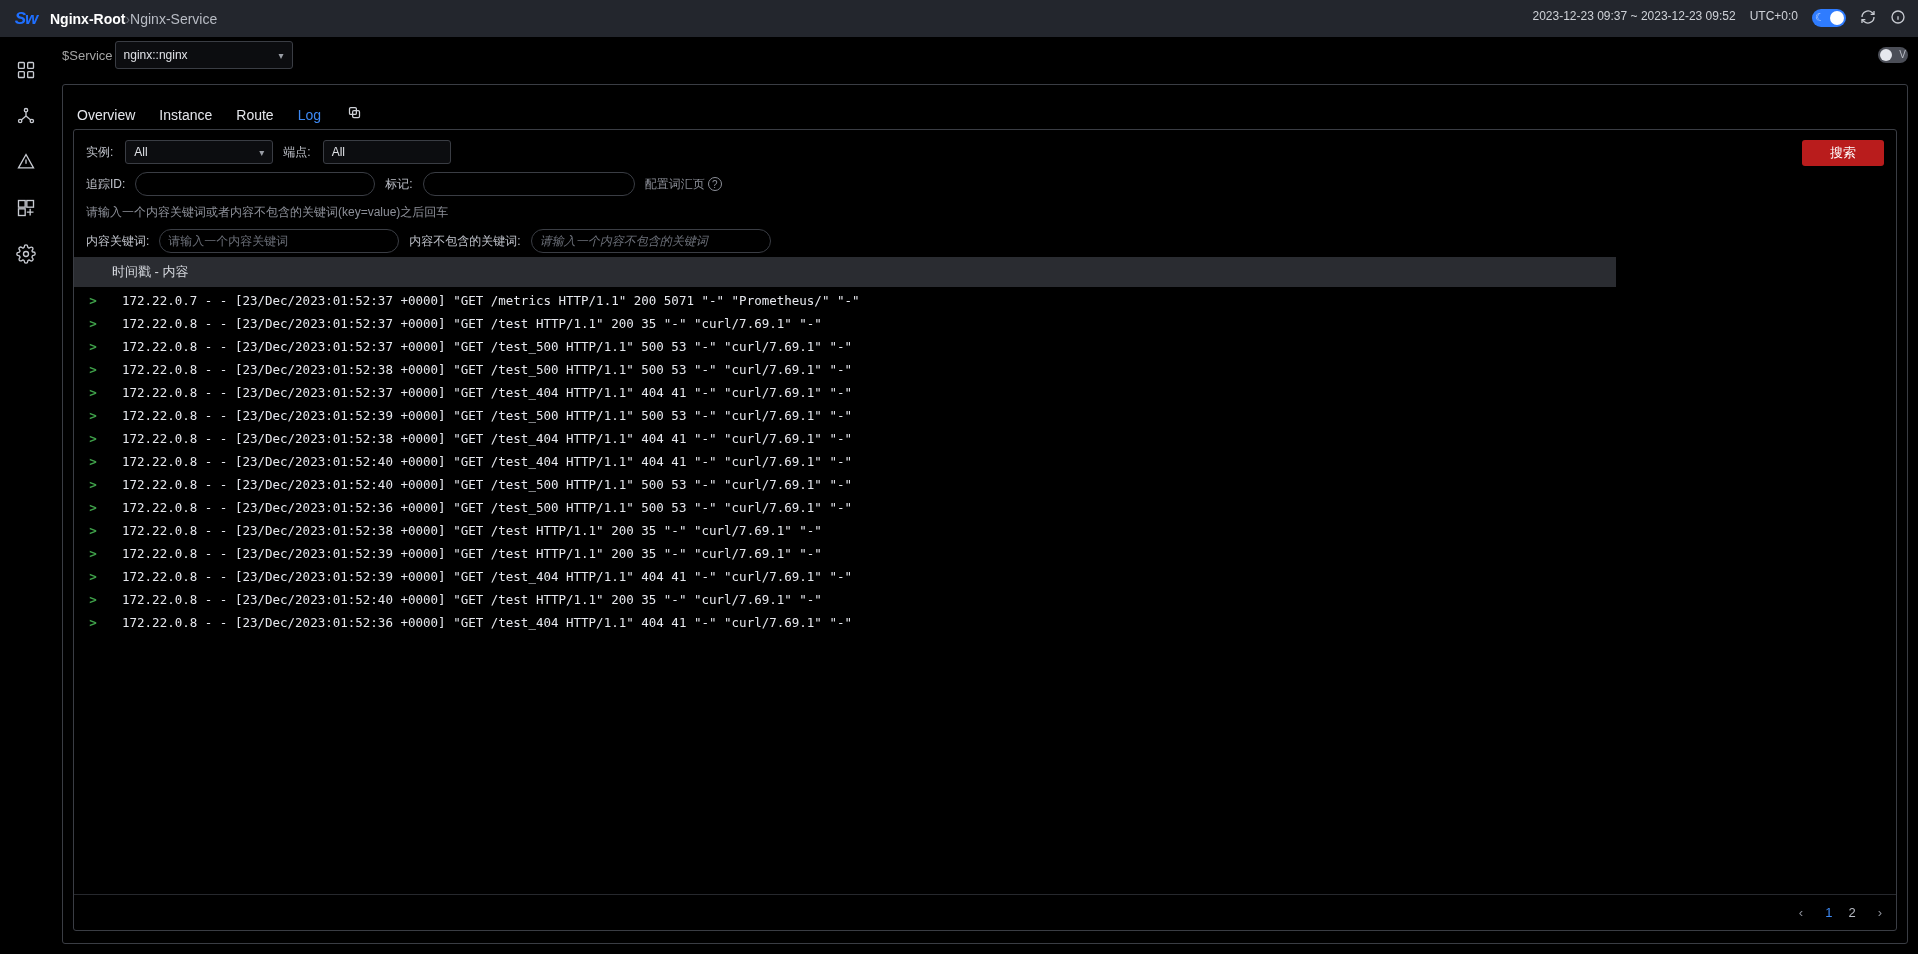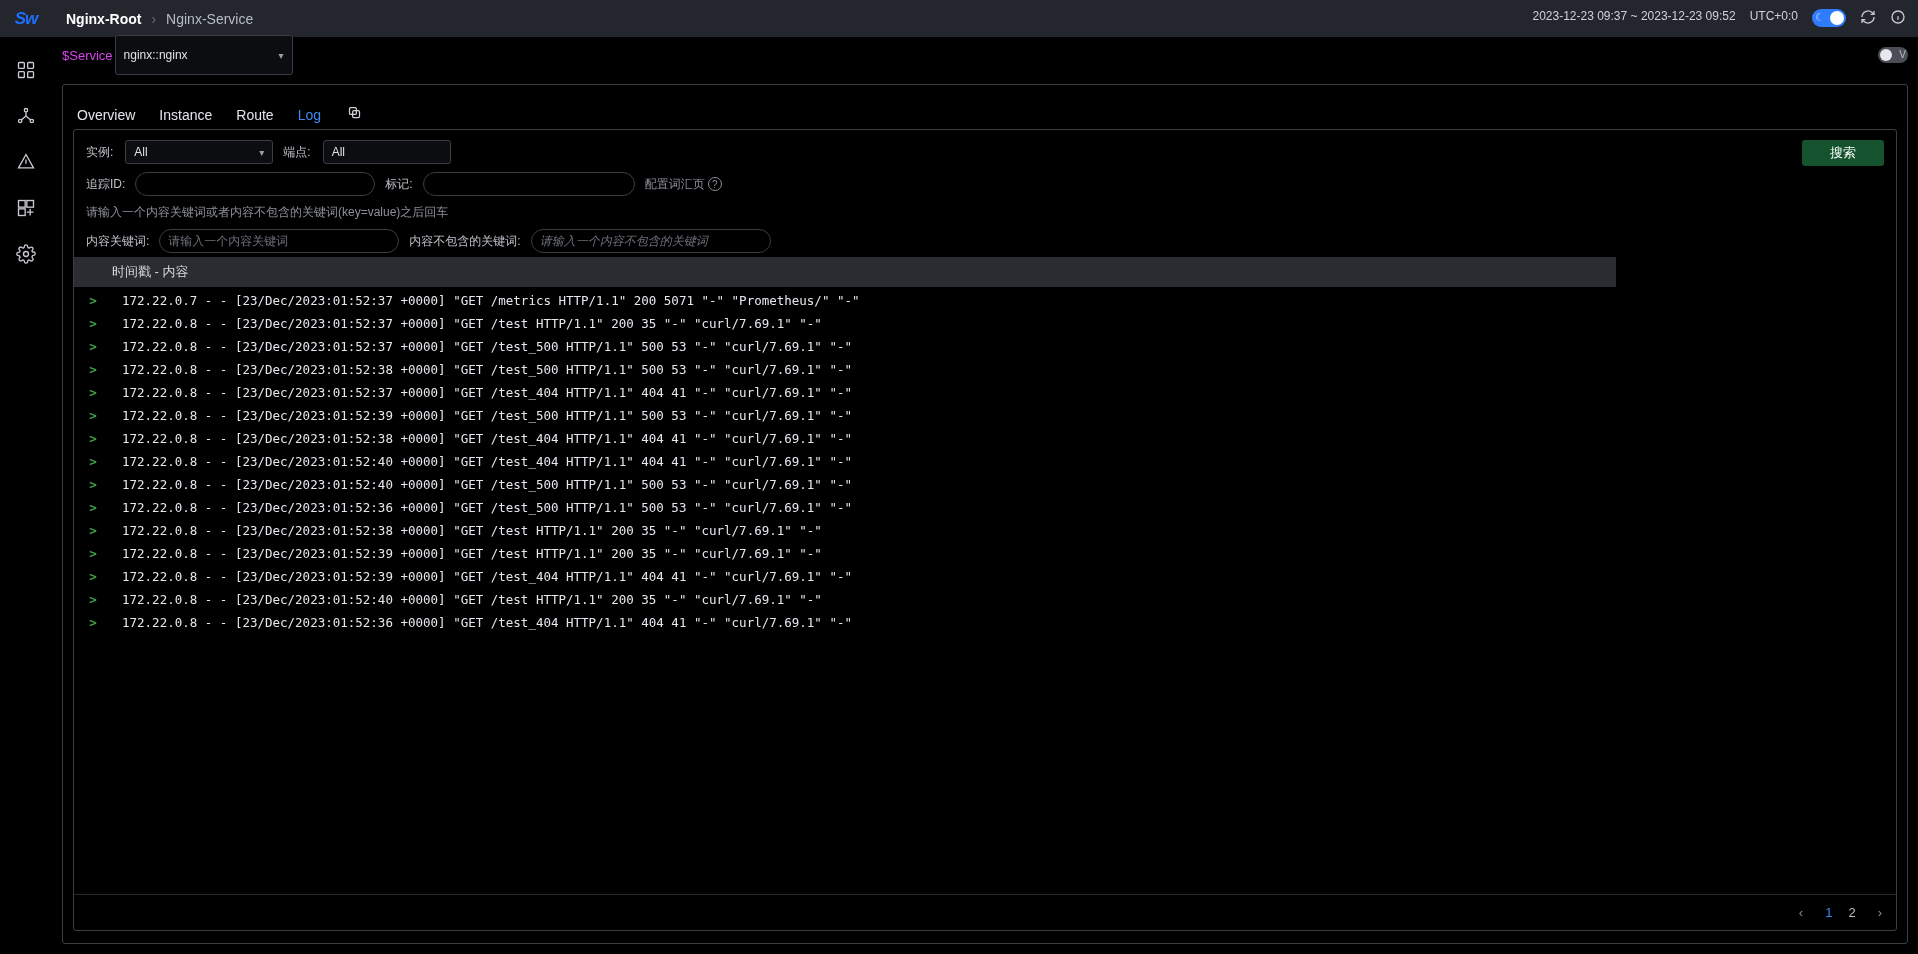--- a/index.html
+++ b/index.html
@@ -27,21 +27,21 @@
     height:38px;display:flex;align-items:center;
     padding:0 12px 0 8px;
     background:#23262d;
     border-bottom:1px solid #000;
   }
   .logo{
     width:36px;display:flex;align-items:center;justify-content:center;
     color:var(--sw-blue);font-weight:700;font-size:17px;font-style:italic;
     letter-spacing:-1px;
   }
-  .crumbs{display:flex;align-items:center;gap:10px;margin-left:22px;font-size:14px}
+  .crumbs{display:flex;align-items:center;margin-left:6px;font-size:14px}
   .crumb-root{color:#fff;font-weight:600}
   .crumb-sep{color:#6a6d76}
   .crumb-leaf{color:#b8bcc4}
   .top-right{margin-left:auto;display:flex;align-items:flex-start;gap:14px;font-size:12px;color:#cfd2d8}
   .toggle{
     width:34px;height:18px;border-radius:9px;background:#2f7cff;position:relative;
   }
   .toggle::after{
     content:"";position:absolute;right:2px;top:2px;width:14px;height:14px;
     border-radius:50%;background:#fff;
@@ -56,23 +56,23 @@
     gap:26px;padding-top:22px;
   }
   .rail svg{width:20px;height:20px;stroke:#c8cbd2;fill:none;stroke-width:1.6}
   .rail .rail-item{cursor:pointer;display:flex;align-items:center;justify-content:center;width:100%}
   
   .subbar{
     position:absolute;left:52px;right:0;top:38px;height:34px;
     display:flex;align-items:center;padding:0 10px;
     background:#000;
   }
-  .subbar .lbl{color:#d946ef;font-size:13px}
+  .subbar .lbl{color:#a3a3a3;font-size:13px}
   .select{
-    margin-left:2px;height:40px;min-width:178px;
+    margin-left:2px;height:28px;min-width:178px;
     border:1px solid var(--border);border-radius:3px;
     background:#0c0d10;color:#dfe1e6;font-size:12px;
     display:flex;align-items:center;justify-content:space-between;
     padding:0 8px;cursor:pointer;
   }
   .select .caret{color:#9a9ea6;font-size:10px}
   .mini-toggle{
     margin-left:auto;width:30px;height:16px;border-radius:8px;background:#4b4e57;position:relative;
   }
   .mini-toggle::after{content:"";position:absolute;left:2px;top:2px;width:12px;height:12px;border-radius:50%;background:#e6e8ee}
@@ -103,21 +103,21 @@
   .row{display:flex;align-items:center;gap:10px;color:#bfc2ca}
   .field-label{font-size:12px;color:#bfc2ca}
   .input{
     height:24px;background:transparent;border:1px solid var(--border);
     border-radius:12px;color:#dfe1e6;font-size:12px;padding:0 8px;outline:none;
   }
   .input::placeholder{color:#6c7079}
   .sel-inline{height:24px}
   .search-btn{
     position:absolute;right:12px;top:10px;
-    background:#14532d;color:#fff;border:none;border-radius:3px;
+    background:#b91c1c;color:#fff;border:none;border-radius:3px;
     padding:4px 28px;font-size:13px;cursor:pointer;
   }
   .hint{color:#8d9099;font-size:12px}
   .help{display:inline-flex;width:14px;height:14px;border:1px solid #8d9099;border-radius:50%;align-items:center;justify-content:center;font-size:10px;margin-left:3px}
   
   .thead{
     height:30px;display:flex;align-items:center;padding:0 20px 0 38px;
     background:#2a2c31;color:#d6d9df;font-size:13px;margin:0 0 2px 0;
     width:calc(100% - 280px);
   }

